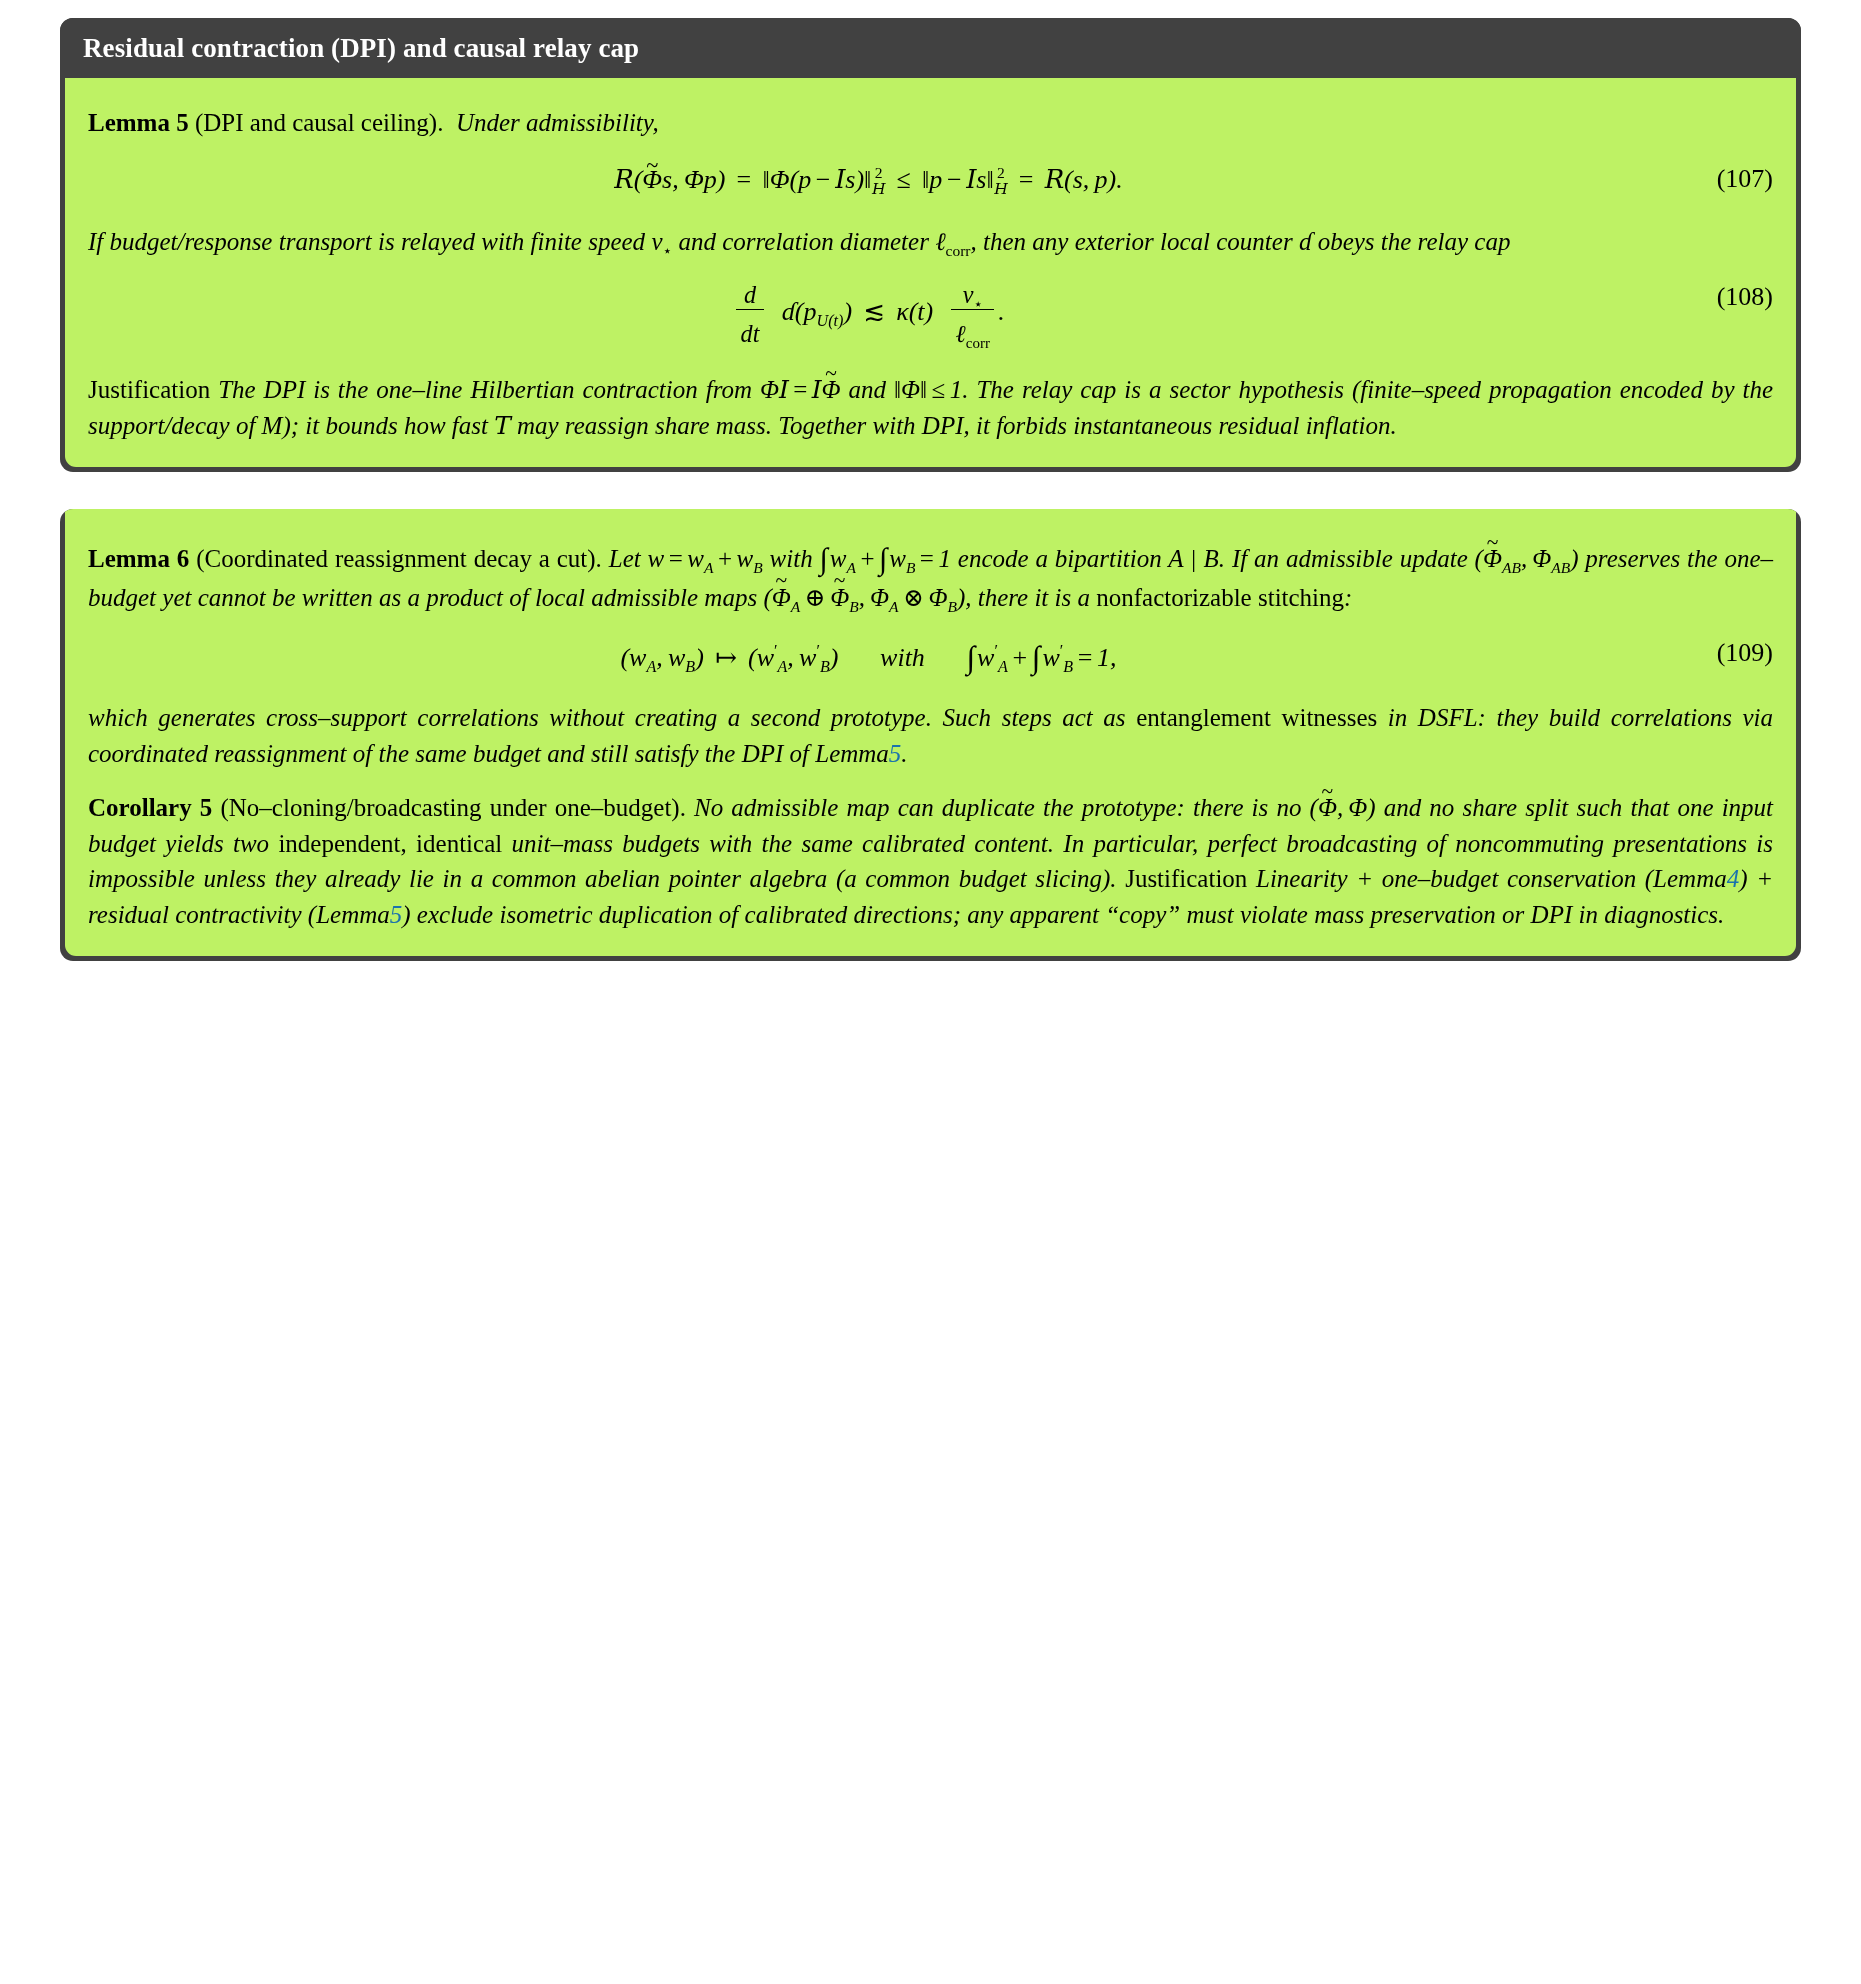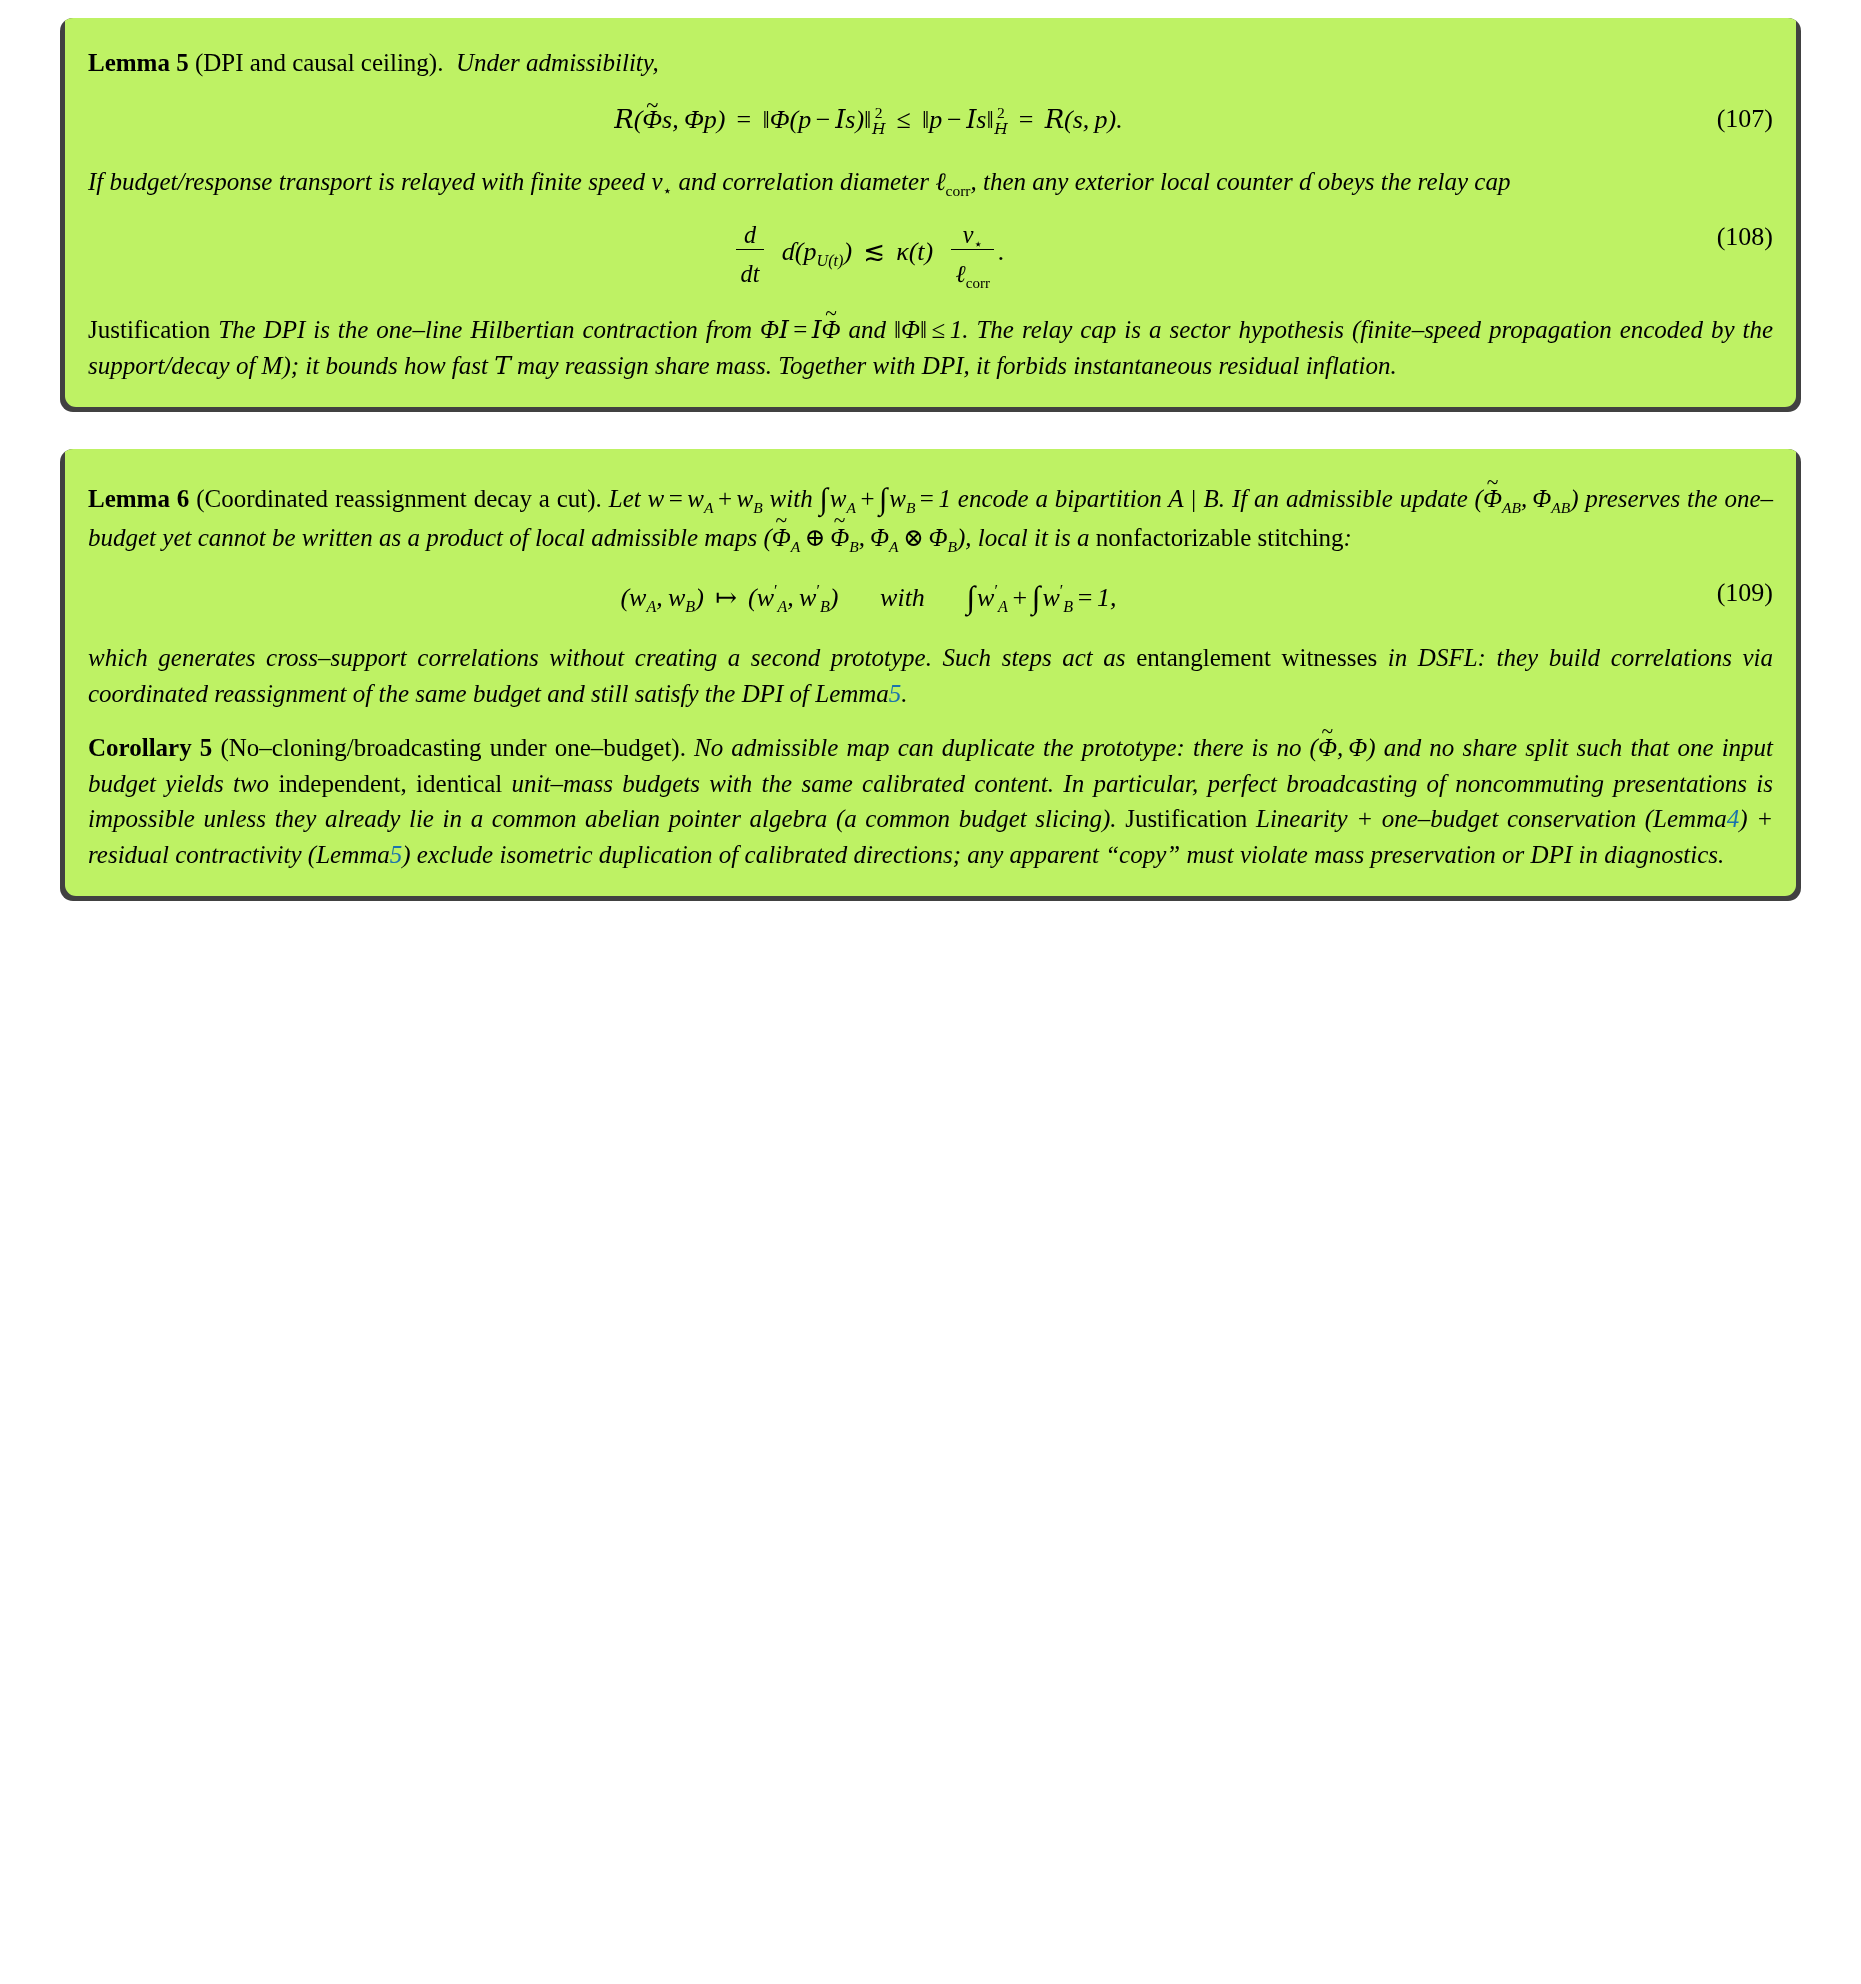--- a/index.html
+++ b/index.html
@@ -146,20 +146,21 @@
   .sp { display: inline-block; width: 1.6em; }
   .spsm { display: inline-block; width: 0.55em; }
   .intg { font-style: normal; font-size: 1.22em; position: relative; top: .06em; padding-right: .06em;}
 </style>
 </head>
 <body>
 
 <div class="page">
 
   <section class="tcb">
+    <div class="tcb-title">Residual contraction (DPI) and causal relay cap</div>
 
     <div class="tcb-body">
 
       <p class="blk upright">
         <span class="bold">Lemma 5</span>
         <span class="roman">(DPI and causal ceiling).</span>
         <span class="ital">&nbsp;</span><span class="ital">Under admissibility,</span>
       </p>
 
       <div class="eqrow">
@@ -215,21 +216,21 @@
     <div class="tcb-body">
 
       <p class="blk upright">
         <span class="bold">Lemma 6</span>
         <span class="roman">(Coordinated reassignment decay a cut).</span>
         <span class="ital">Let</span>
         <span class="math"><i>w</i><span class="op">=</span><i>w</i><sub class="si">A</sub><span class="op">+</span><i>w</i><sub class="si">B</sub> with <span class="intg">∫</span><i>w</i><sub class="si">A</sub><span class="op">+</span><span class="intg">∫</span><i>w</i><sub class="si">B</sub><span class="op">=</span>1</span>
         <span class="ital">encode a bipartition A | B. If an admissible update</span>
         <span class="math">(<span class="tilde"><span class="acc">~</span>Φ</span><sub class="si">AB</sub>, Φ<sub class="si">AB</sub>)</span>
         <span class="ital">preserves the one–budget yet cannot be written as a product of local admissible maps</span>
-        <span class="math">(<span class="tilde"><span class="acc">~</span>Φ</span><sub class="si">A</sub><span class="op">⊕</span><span class="tilde"><span class="acc">~</span>Φ</span><sub class="si">B</sub>, Φ<sub class="si">A</sub><span class="op">⊗</span>Φ<sub class="si">B</sub>)</span><span class="ital">, local it is a</span>
+        <span class="math">(<span class="tilde"><span class="acc">~</span>Φ</span><sub class="si">A</sub><span class="op">⊕</span><span class="tilde"><span class="acc">~</span>Φ</span><sub class="si">B</sub>, Φ<sub class="si">A</sub><span class="op">⊗</span>Φ<sub class="si">B</sub>)</span><span class="ital">, there it is a</span>
         <span class="roman">nonfactorizable stitching</span><span class="ital">:</span>
       </p>
 
       <div class="eqrow">
         <div class="eqbody math">
           (<i>w</i><sub class="si">A</sub>, <i>w</i><sub class="si">B</sub>)<span class="op">&nbsp;↦&nbsp;</span>(<i>w</i><sup class="s">′</sup><sub class="si">A</sub>, <i>w</i><sup class="s">′</sup><sub class="si">B</sub>)<span class="sp"></span><span class="ital">with</span><span class="sp"></span><span class="intg">∫</span><i>w</i><sup class="s">′</sup><sub class="si">A</sub><span class="op">+</span><span class="intg">∫</span><i>w</i><sup class="s">′</sup><sub class="si">B</sub><span class="op">=</span>1,
         </div>
         <div class="eqno">(109)</div>
       </div>
 

